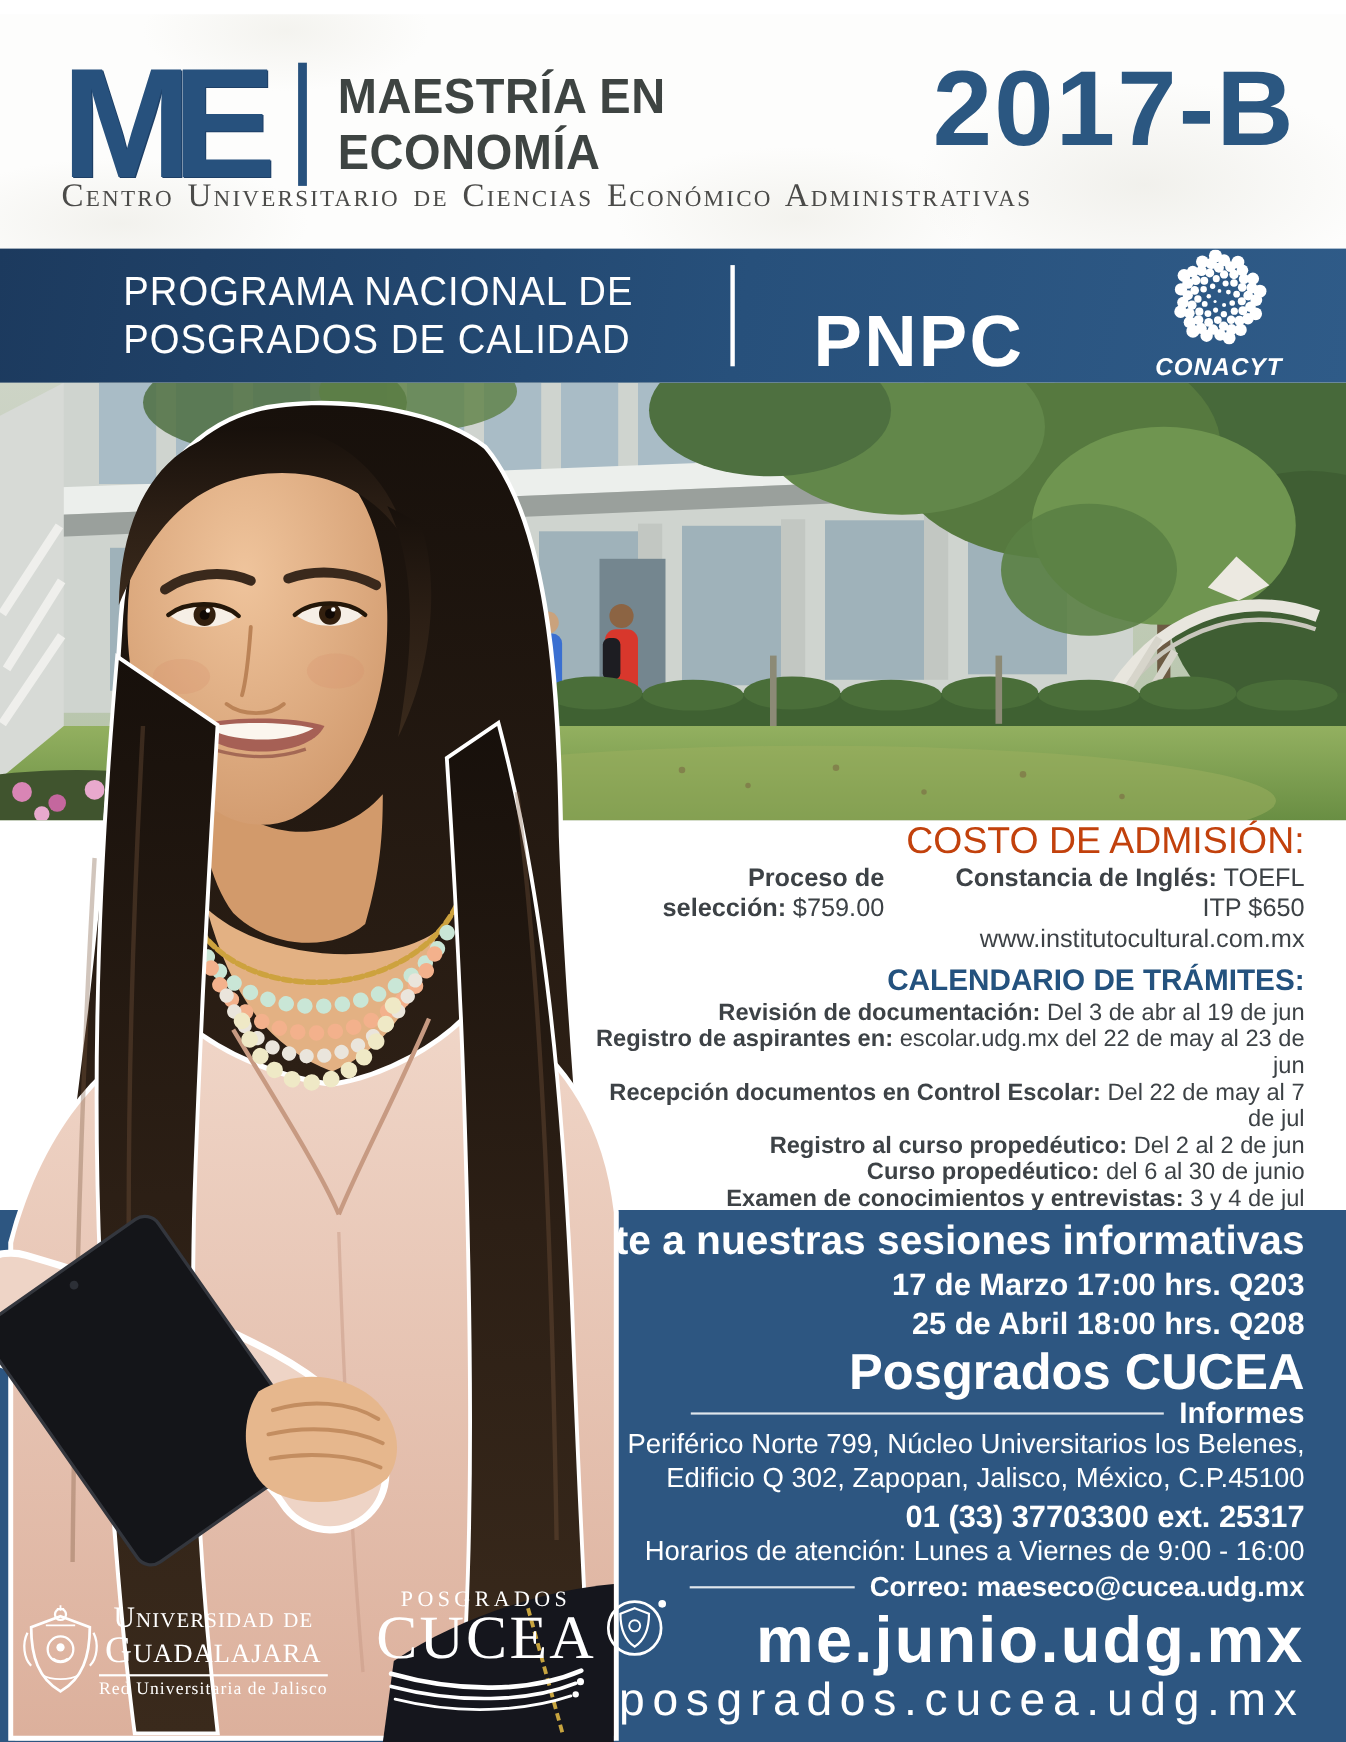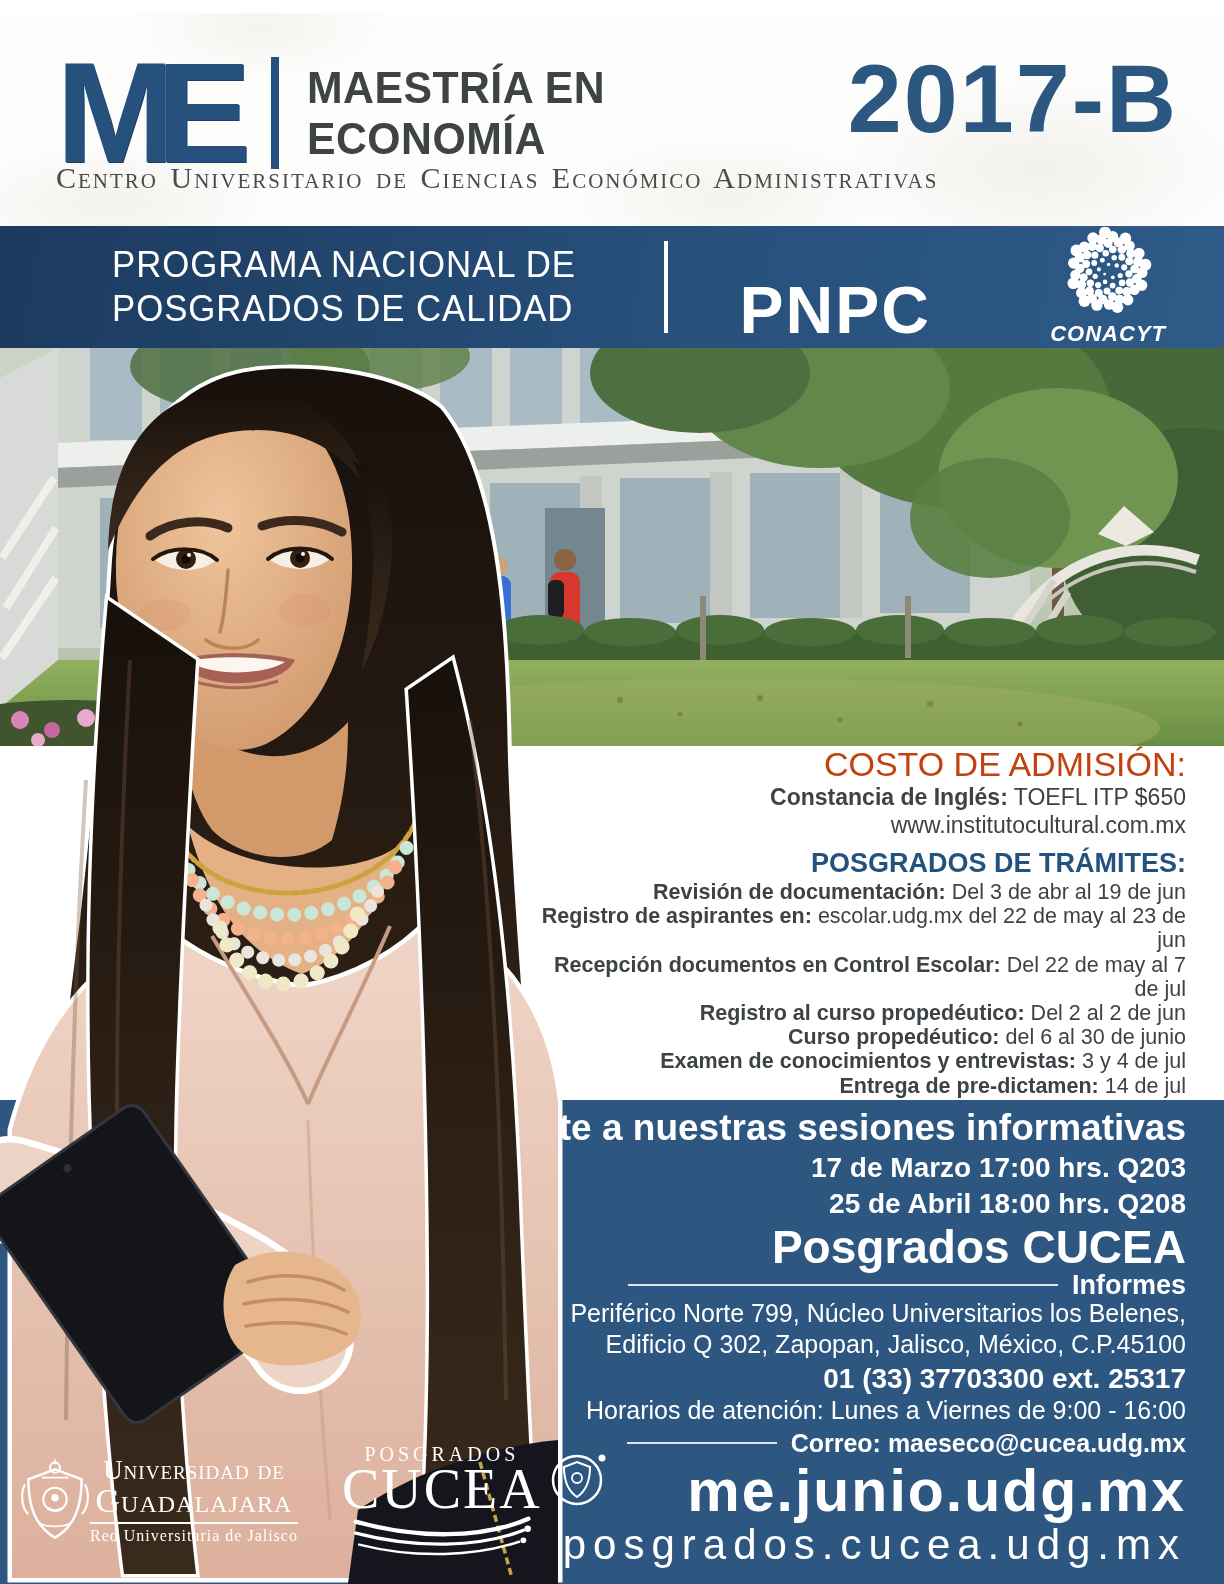--- a/index.html
+++ b/index.html
@@ -321,24 +321,25 @@
         <circle cx="150" cy="372" r="7" fill="#c4679e"></circle>
           <circle cx="38" cy="392" r="7" fill="#e8a9cd"></circle>
       </g>
     </svg>
   </div>
 
   <div class="info">
     <div class="info-inner">
       <div class="cost-title">COSTO DE ADMISIÓN:</div>
       <div class="cost-row">
+        <div><span class="lbl">Proceso de selección:</span><span class="val">$759.00</span></div>
         <div><span class="lbl">Constancia de Inglés:</span><span class="val">TOEFL ITP $650</span></div>
       </div>
       <div class="www">www.institutocultural.com.mx</div>
-      <div class="calendar-title">POSGRADOS DE TRÁMITES:</div>
+      <div class="calendar-title">CALENDARIO DE TRÁMITES:</div>
       <div class="cal-row"><span class="lbl">Revisión de documentación:</span><span class="val">Del 3 de abr al 19 de jun</span></div>
       <div class="cal-row"><span class="lbl">Registro de aspirantes en:</span><span class="val">escolar.udg.mx del 22 de may al 23 de jun</span></div>
       <div class="cal-row"><span class="lbl">Recepción documentos en Control Escolar:</span><span class="val">Del 22 de may al 7 de jul</span></div>
       <div class="cal-row"><span class="lbl">Registro al curso propedéutico:</span><span class="val">Del 2 al 2 de jun</span></div>
       <div class="cal-row"><span class="lbl">Curso propedéutico:</span><span class="val">del 6 al 30 de junio</span></div>
       <div class="cal-row"><span class="lbl">Examen de conocimientos y entrevistas:</span><span class="val">3 y 4 de jul</span></div>
       <div class="cal-row"><span class="lbl">Entrega de pre-dictamen:</span><span class="val">14 de jul</span></div>
       <div class="cal-row"><span class="lbl">Inicio de clases:</span><span class="val">14 de ago</span></div>
     </div>
   </div>

